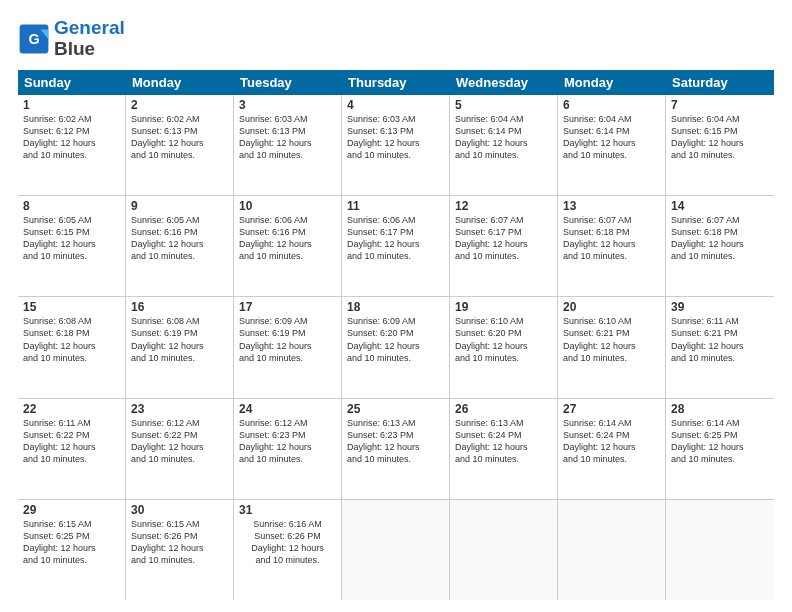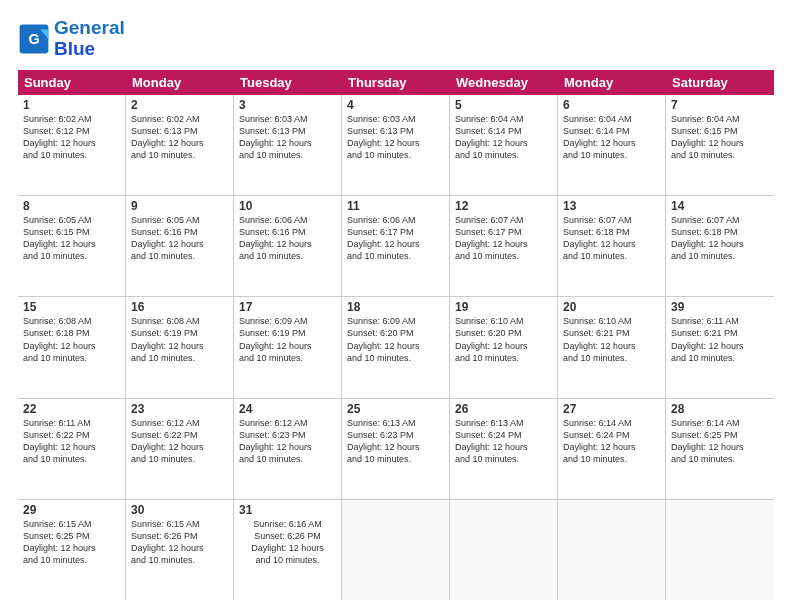--- a/index.html
+++ b/index.html
@@ -55,21 +55,21 @@
       color: #555;
     }
     .calendar {
       flex: 1;
       display: flex;
       flex-direction: column;
     }
     .cal-header {
       display: grid;
       grid-template-columns: repeat(7, 1fr);
-      background: #be185d;
+      background: #0369a1;
     }
     .cal-header-cell {
       color: #fff;
       font-size: 13px;
       font-weight: bold;
       padding: 5px 6px;
       text-align: left;
     }
     .cal-body {
       flex: 1;
@@ -118,21 +118,21 @@
   <div class="header">
     <div class="logo">
       <svg class="logo-icon" viewBox="0 0 40 40">
         <rect x="2" y="2" width="36" height="36" rx="4" fill="#1a6fc4"></rect>
         <text x="20" y="26" text-anchor="middle" font-size="18" font-weight="bold" fill="white" font-family="Arial">G</text>
         <polygon points="28,8 38,8 38,20" fill="#4fc3f7" opacity="0.9"></polygon>
       </svg>
       <div>
         <div class="logo-text">
           <span>General</span><br>
-          <span style="color:#1d4ed8;">Blue</span>
+          <span style="color:#404040;">Blue</span>
         </div>
       </div>
     </div>
     <div class="title-area">
       <div class="month-title"></div>
       <div class="location"></div>
     </div>
   </div>
 
   <div class="calendar">

